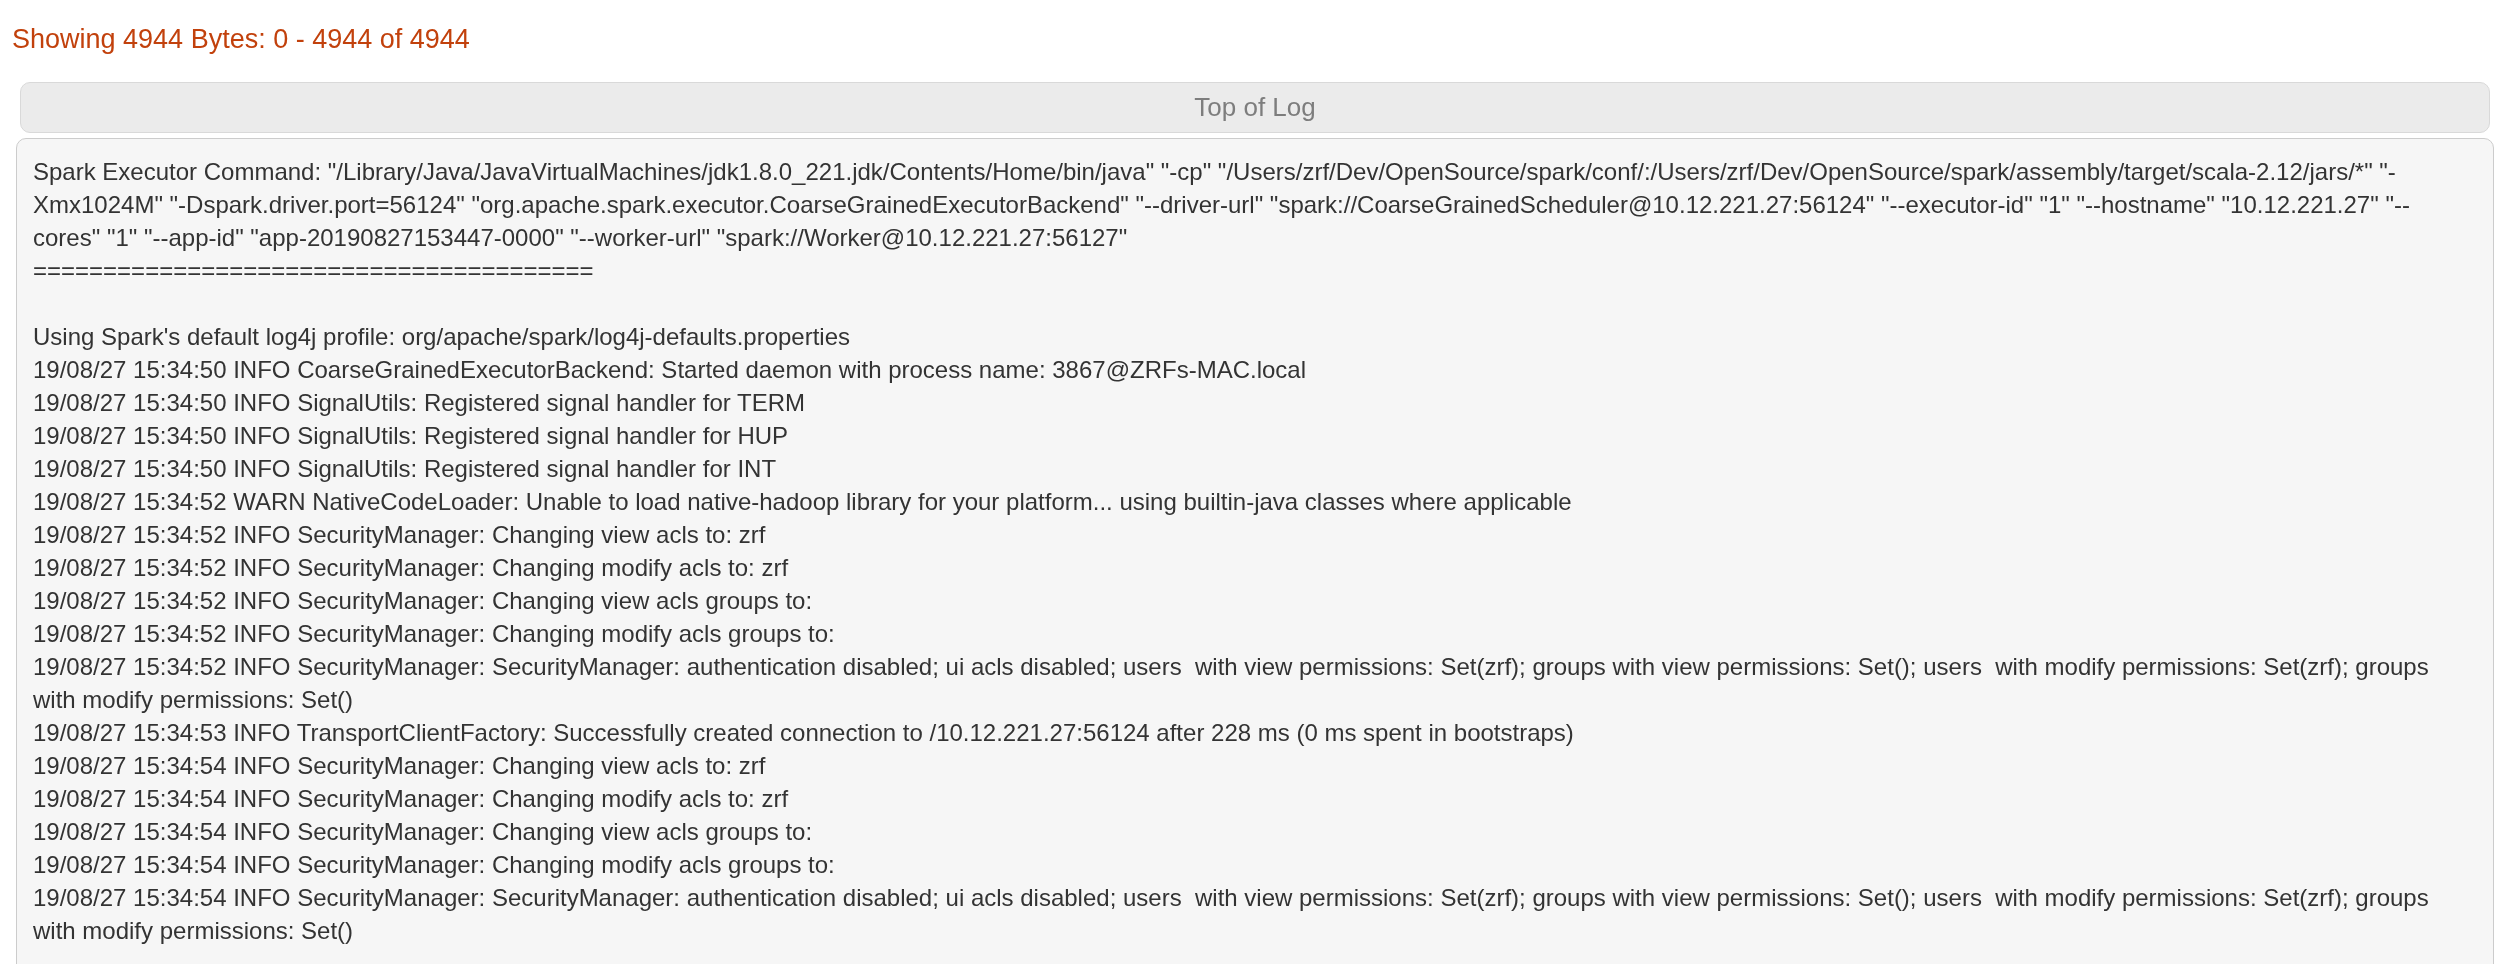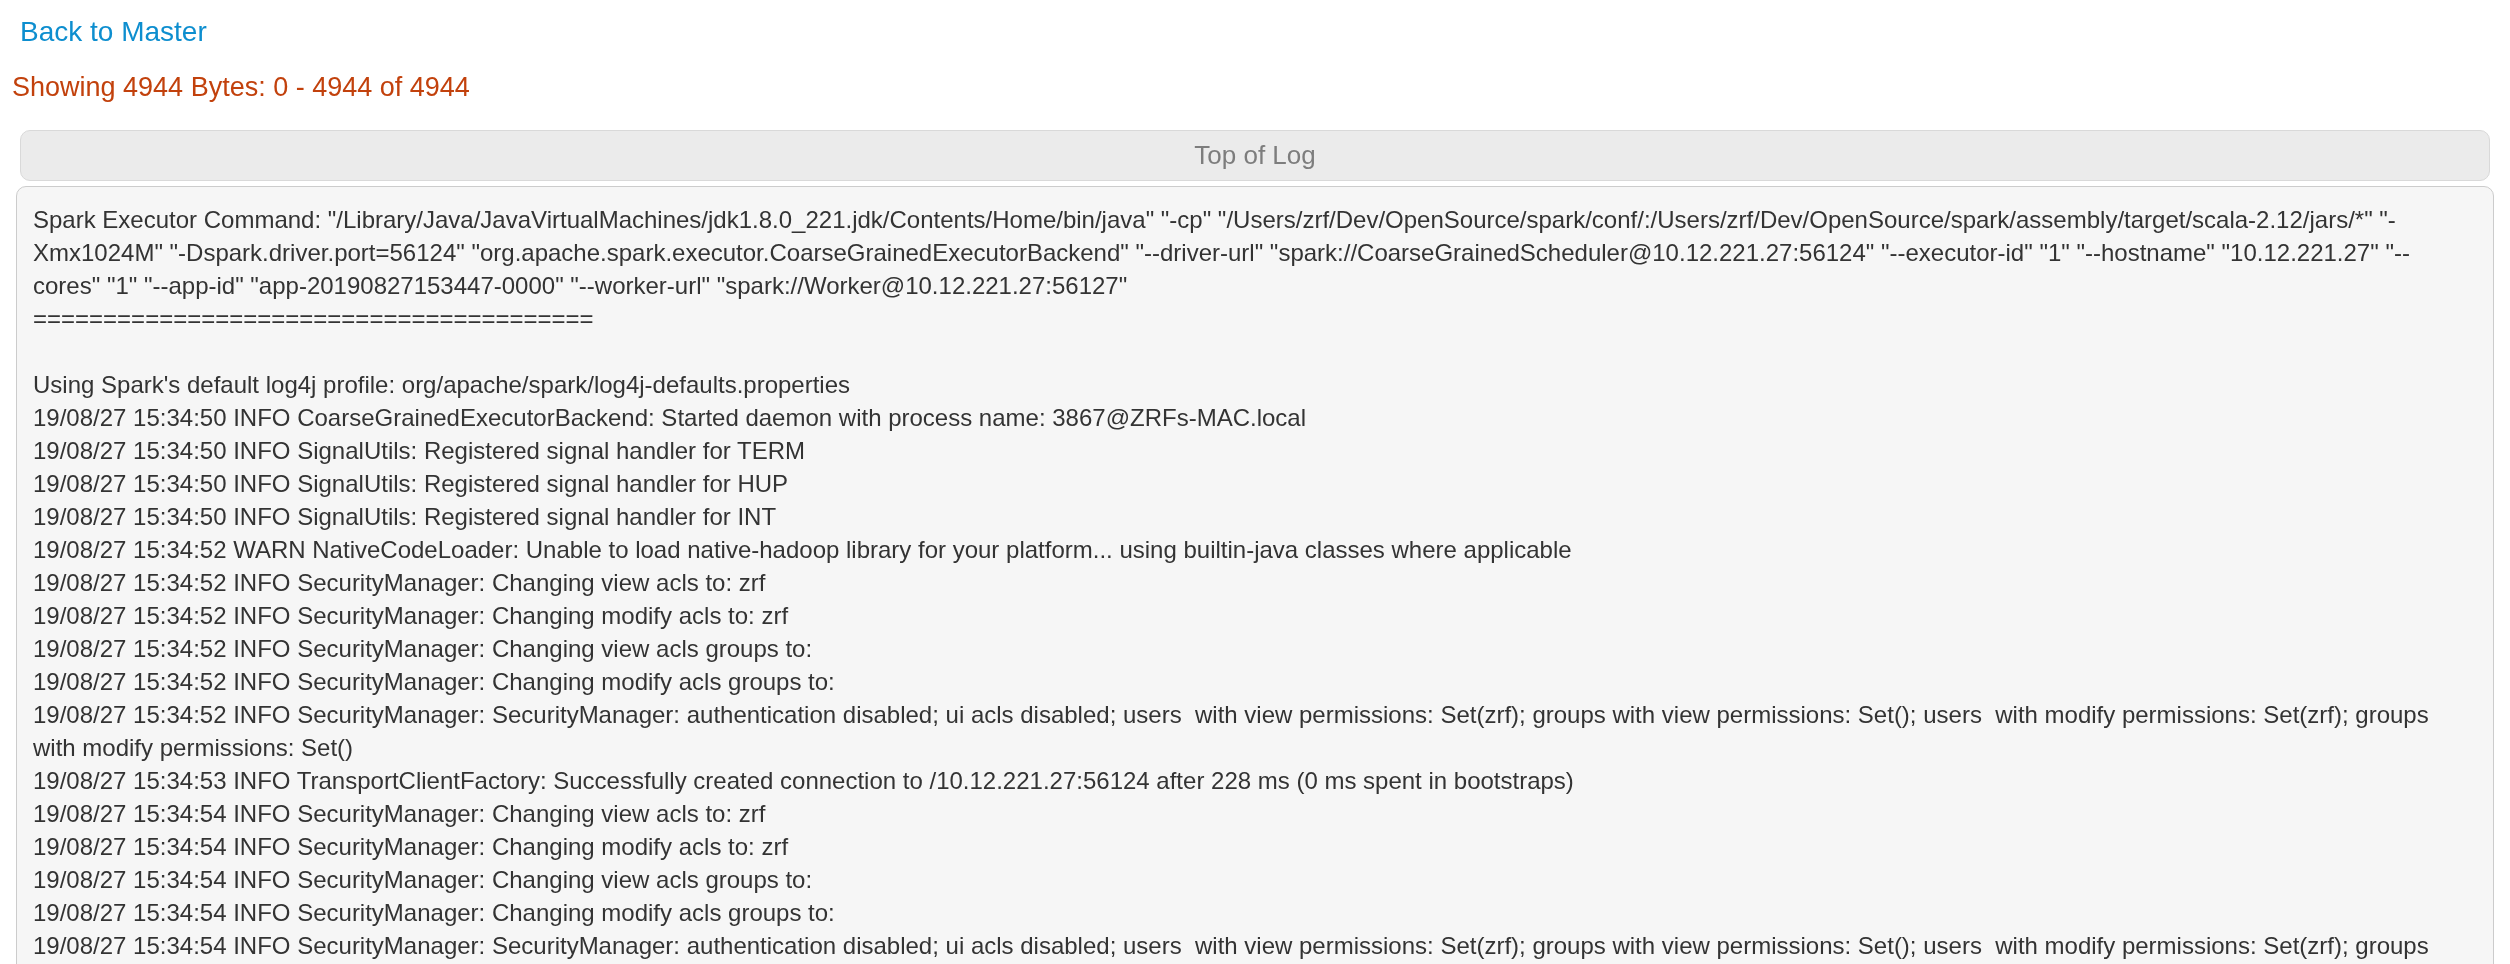--- a/index.html
+++ b/index.html
@@ -62,23 +62,20 @@
     color: #333333;
     white-space: pre-wrap;
     word-break: break-word;
   }
 </style>
 </head>
 <body>
 
 <div class="page">
 
-  <div class="back-link-row">
-    <a class="back-link">Back to Master</a>
-  </div>
 
   <p class="byte-range">Showing 4944 Bytes: 0 - 4944 of 4944</p>
 
   <div class="top-log-btn">Top of Log</div>
 
   <div class="log-box">
     <pre class="log-text">Spark Executor Command: "/Library/Java/JavaVirtualMachines/jdk1.8.0_221.jdk/Contents/Home/bin/java" "-cp" "/Users/zrf/Dev/OpenSource/spark/conf/:/Users/zrf/Dev/OpenSource/spark/assembly/target/scala-2.12/jars/*" "-Xmx1024M" "-Dspark.driver.port=56124" "org.apache.spark.executor.CoarseGrainedExecutorBackend" "--driver-url" "spark://CoarseGrainedScheduler@10.12.221.27:56124" "--executor-id" "1" "--hostname" "10.12.221.27" "--cores" "1" "--app-id" "app-20190827153447-0000" "--worker-url" "spark://Worker@10.12.221.27:56127"
 ========================================
 
 Using Spark's default log4j profile: org/apache/spark/log4j-defaults.properties

